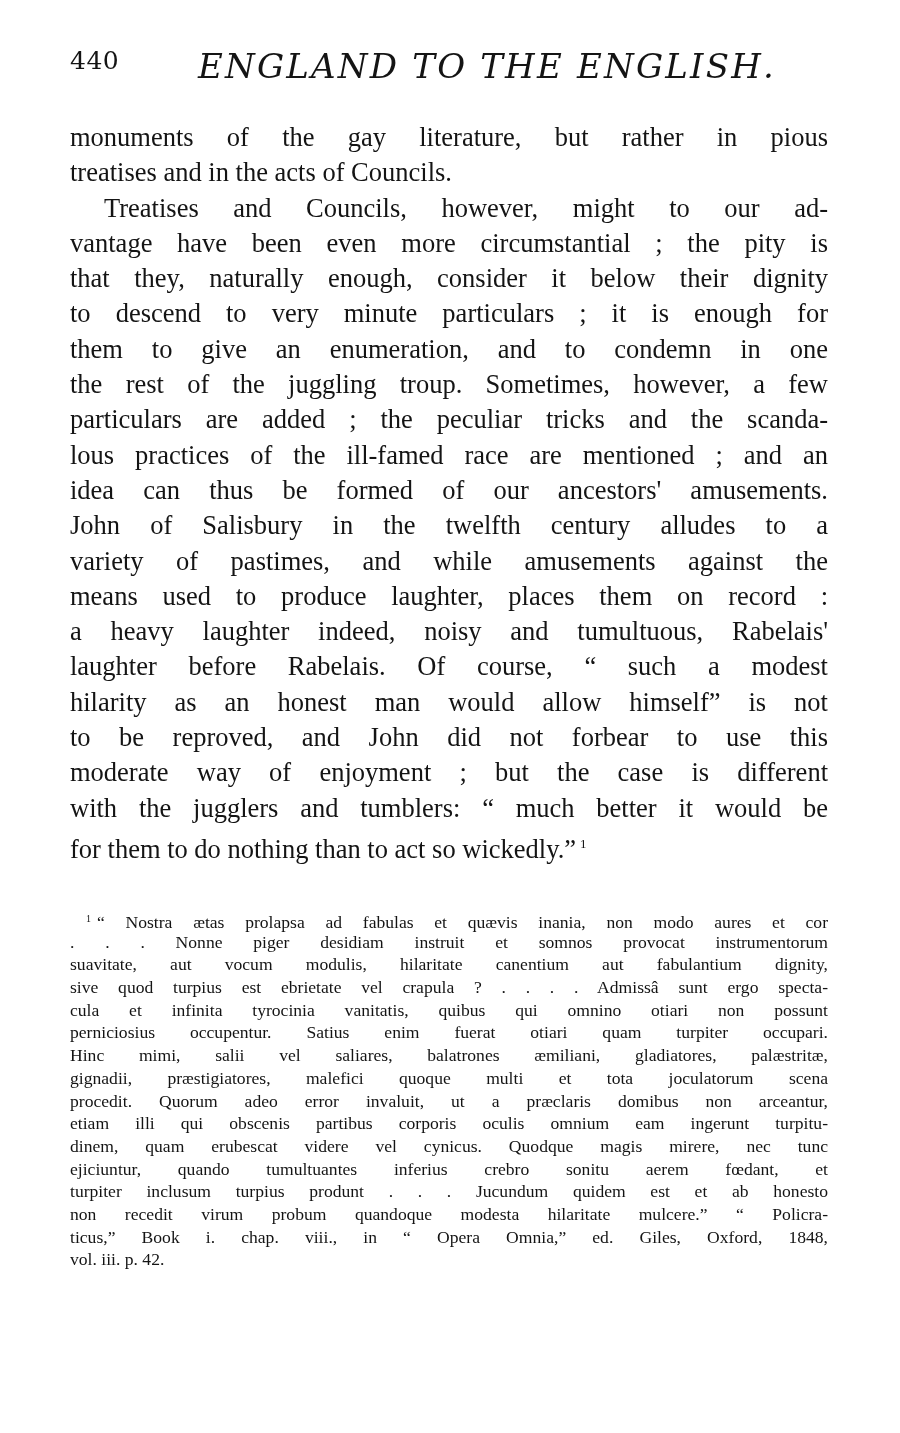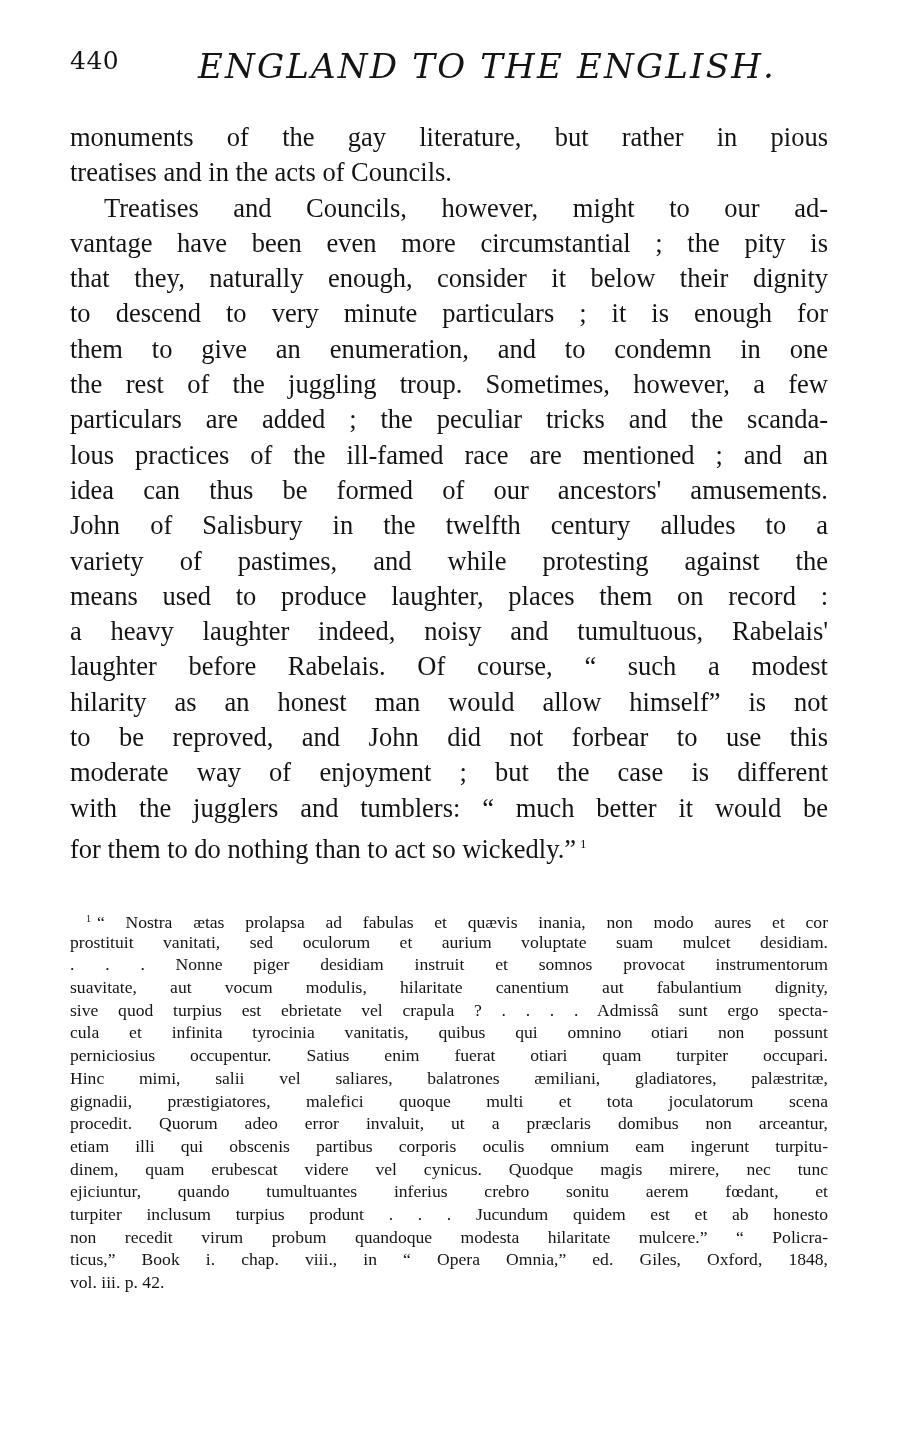--- a/index.html
+++ b/index.html
@@ -35,34 +35,33 @@
     <span class="line indent">Treatises and Councils, however, might to our ad-</span>
     <span class="line">vantage have been even more circumstantial ; the pity is</span>
     <span class="line">that they, naturally enough, consider it below their dignity</span>
     <span class="line">to descend to very minute particulars ; it is enough for</span>
     <span class="line">them to give an enumeration, and to condemn in one</span>
     <span class="line">the rest of the juggling troup.  Sometimes, however, a few</span>
     <span class="line">particulars are added ; the peculiar tricks and the scanda-</span>
     <span class="line">lous practices of the ill-famed race are mentioned ; and an</span>
     <span class="line">idea can thus be formed of our ancestors' amusements.</span>
     <span class="line">John of Salisbury in the twelfth century alludes to a</span>
-    <span class="line">variety of pastimes, and while protesting against the</span>
+    <span class="line">variety of pastimes, and while amusements against the</span>
     <span class="line">means used to produce laughter, places them on record :</span>
     <span class="line">a heavy laughter indeed, noisy and tumultuous, Rabelais'</span>
     <span class="line">laughter before Rabelais.  Of course, “ such a modest</span>
     <span class="line">hilarity as an honest man would allow himself” is not</span>
     <span class="line">to be reproved, and John did not forbear to use this</span>
     <span class="line">moderate way of enjoyment ; but the case is different</span>
     <span class="line">with the jugglers and tumblers: “ much better it would be</span>
     <span class="line last"><span>for them to do nothing than to act so wickedly.”</span><span class="sup">1</span></span>
   </div>
 
   <div class="footnote">
     <span class="fn-line indent"><span class="fn-mark">1</span><span>“ Nostra ætas prolapsa ad fabulas et quævis inania, non modo aures et cor</span></span>
-    <span class="fn-line">prostituit vanitati, sed oculorum et aurium voluptate suam mulcet desidiam.</span>
     <span class="fn-line">. . . Nonne piger desidiam instruit et somnos provocat instrumentorum</span>
     <span class="fn-line">suavitate, aut vocum modulis, hilaritate canentium aut fabulantium dignity,</span>
     <span class="fn-line">sive quod turpius est ebrietate vel crapula ? . . . . Admissâ sunt ergo specta-</span>
     <span class="fn-line">cula et infinita tyrocinia vanitatis, quibus qui omnino otiari non possunt</span>
     <span class="fn-line">perniciosius occupentur.  Satius enim fuerat otiari quam turpiter occupari.</span>
     <span class="fn-line">Hinc mimi, salii vel saliares, balatrones æmiliani, gladiatores, palæstritæ,</span>
     <span class="fn-line">gignadii, præstigiatores, malefici quoque multi et tota joculatorum scena</span>
     <span class="fn-line">procedit.  Quorum adeo error invaluit, ut a præclaris domibus non arceantur,</span>
     <span class="fn-line">etiam illi qui obscenis partibus corporis oculis omnium eam ingerunt turpitu-</span>
     <span class="fn-line">dinem, quam erubescat videre vel cynicus.  Quodque magis mirere, nec tunc</span>

